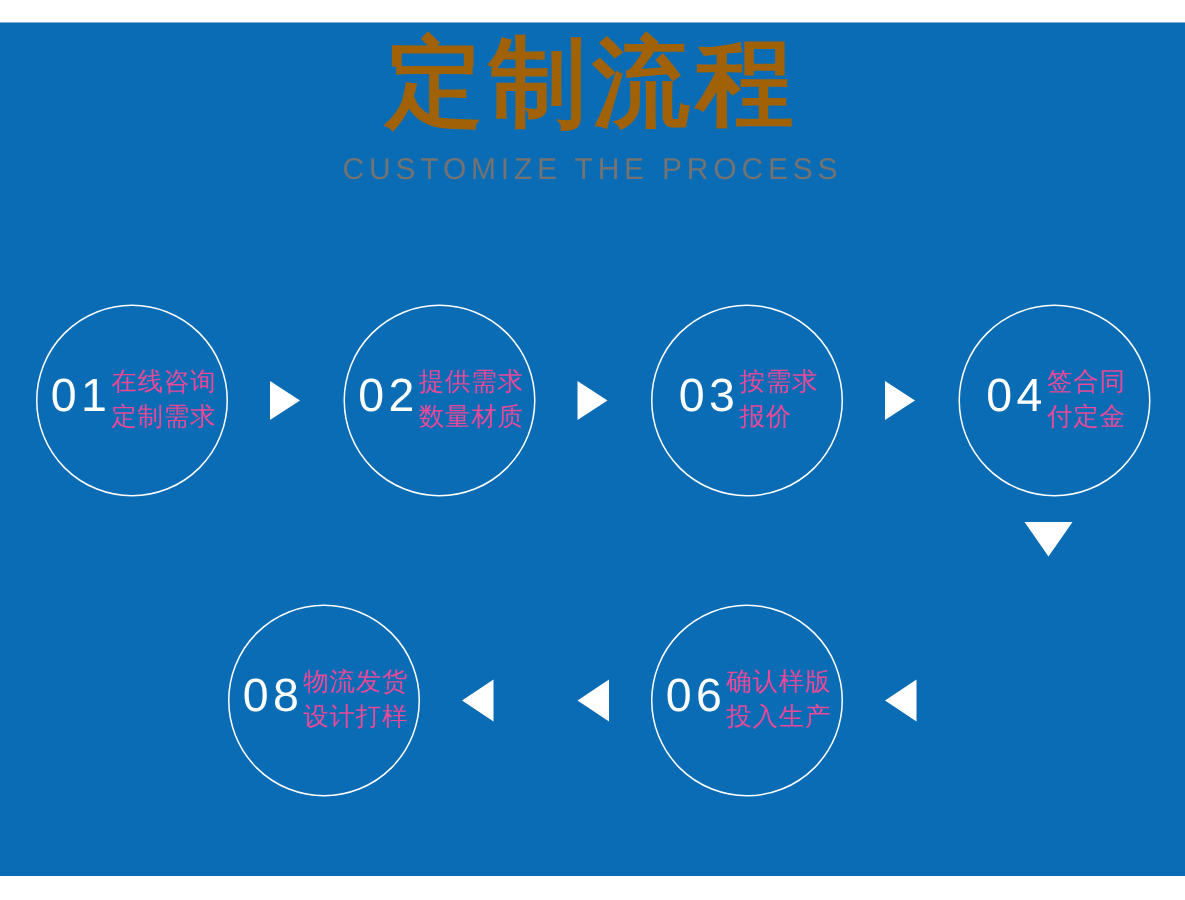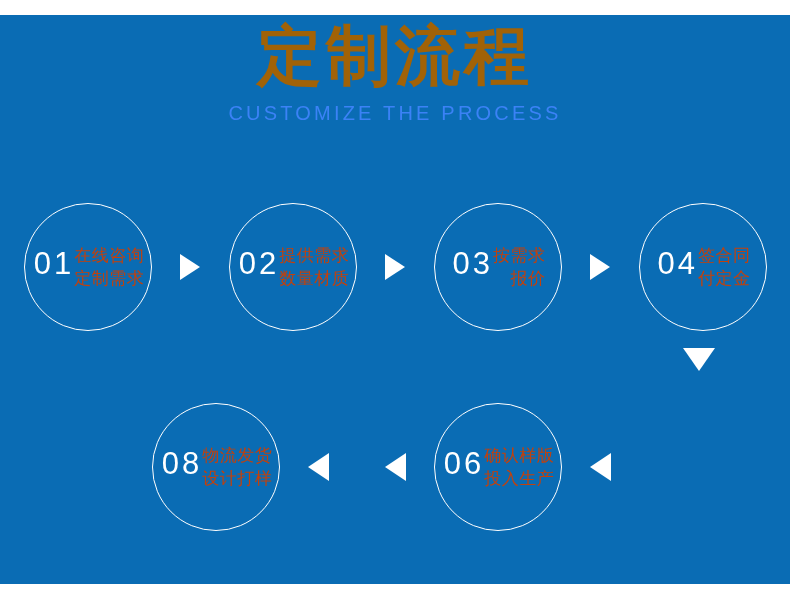--- a/index.html
+++ b/index.html
@@ -45,21 +45,21 @@
     color: #a16207;
     letter-spacing: 4px;
     line-height: 1.05;
     margin: 0;
     white-space: nowrap;
   }
   .subtitle {
     font-family: "Liberation Sans", "DejaVu Sans", sans-serif;
     font-size: 20px;
     font-weight: 400;
-    color: #3b82f6;
+    color: #737373;
     letter-spacing: 3.2px;
     margin: 12px 0 0 0;
     white-space: nowrap;
   }
 
   
   .row {
     position: absolute;
     left: 0;
     width: 790px;
@@ -91,23 +91,23 @@
     color: #ffffff;
     letter-spacing: 3px;
     line-height: 1;
     margin-bottom: 7px;
     padding-left: 3px;
   }
   .node .lines {
     font-family: "DejaVu Sans", "Liberation Sans", sans-serif;
     font-size: 17px;
     font-weight: 400;
-    color: #c2410c;
+    color: #ec4899;
     line-height: 1.35;
-    text-align: right;
+    text-align: left;
     letter-spacing: 0.5px;
     white-space: nowrap;
   }
 
   
   .gap {
     flex: 0 0 auto;
     width: 77px;
     display: flex;
     align-items: center;

